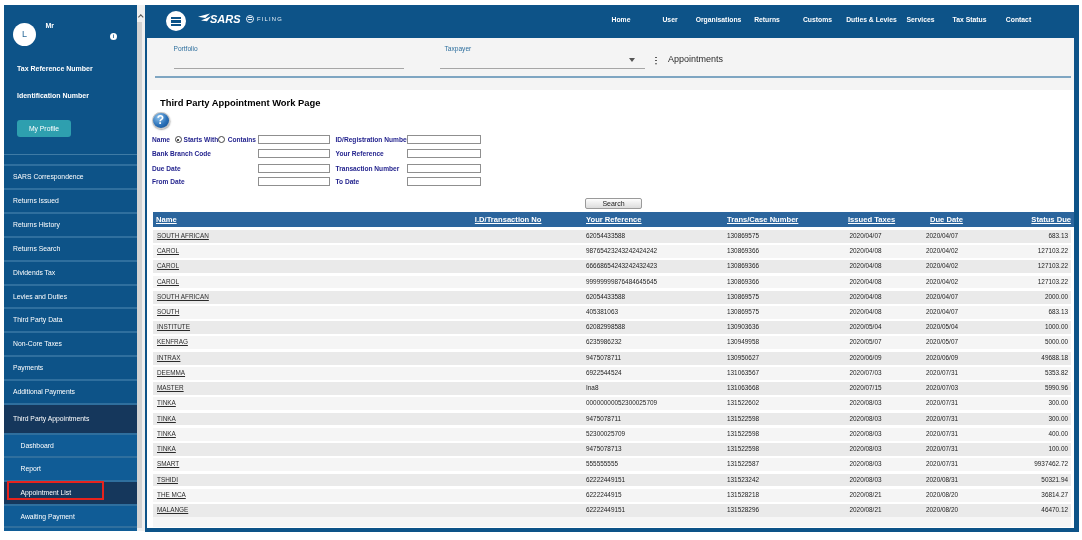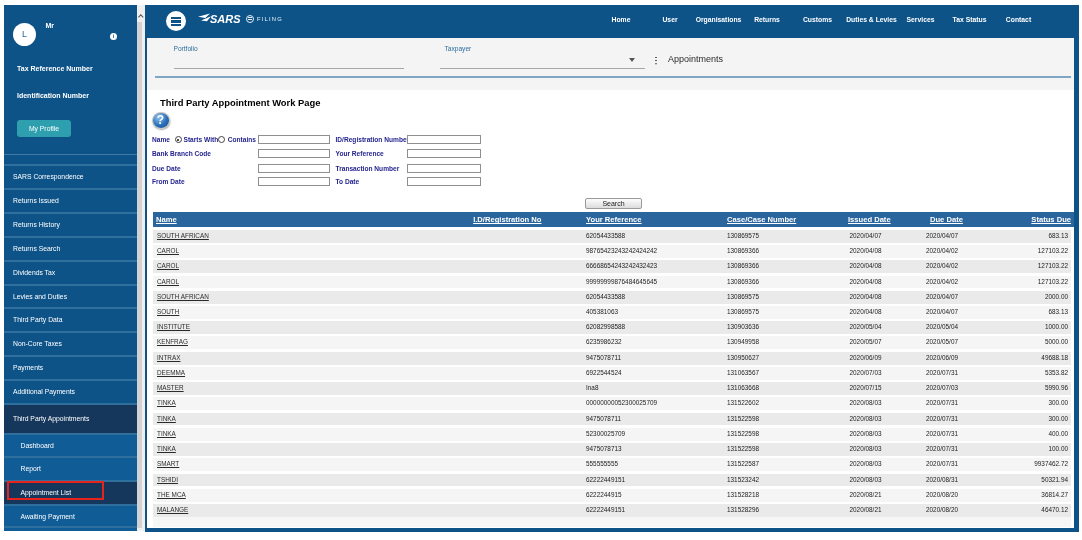--- a/index.html
+++ b/index.html
@@ -133,24 +133,24 @@
   <div class="nlbl" style="left:335.5px; top:163.6px;">Transaction Number</div>
   <div class="inp" style="left:407px; top:163.6px; width:74px;"></div>
   <div class="nlbl" style="left:152px; top:177.3px;">From Date</div>
   <div class="inp" style="left:258px; top:177.3px; width:72px;"></div>
   <div class="nlbl" style="left:335.5px; top:177.3px;">To Date</div>
   <div class="inp" style="left:407px; top:177.3px; width:74px;"></div>
   <div class="abs" style="left:585px; top:197.8px; width:57px; height:11.2px; border:1px solid #9a9a9a; border-radius:2px; background:linear-gradient(#fdfdfd,#dcdcdc); font-size:7px; color:#222; text-align:center; line-height:10px;">Search</div>
 
   <div class="abs" style="left:152.5px; top:212.3px; width:921px; height:15.2px; background:#2B659D;">
     <div class="th" style="left:3.5px;">Name</div>
-    <div class="th" style="left:252.5px; width:136.5px; text-align:right;">I.D/Registration No</div>
+    <div class="th" style="left:252.5px; width:136.5px; text-align:right;">I.D/Transaction No</div>
     <div class="th" style="left:433.5px;">Your Reference</div>
-    <div class="th" style="left:574.5px;">Case/Case Number</div>
-    <div class="th" style="left:695.5px;">Issued Date</div>
+    <div class="th" style="left:574.5px;">Trans/Case Number</div>
+    <div class="th" style="left:695.5px;">Issued Taxes</div>
     <div class="th" style="left:777.5px;">Due Date</div>
     <div class="th" style="left:800px; width:118.5px; text-align:right;">Status Due</div>
   </div>
 
   <div class="row" style="top:229.80px; background:#EAEAEA;">
       <span class="nm">SOUTH AFRICAN</span>
       <span class="c2">62054433588</span>
       <span class="c3">130869575</span>
       <span class="c4">2020/04/07</span>
       <span class="c5">2020/04/07</span>

